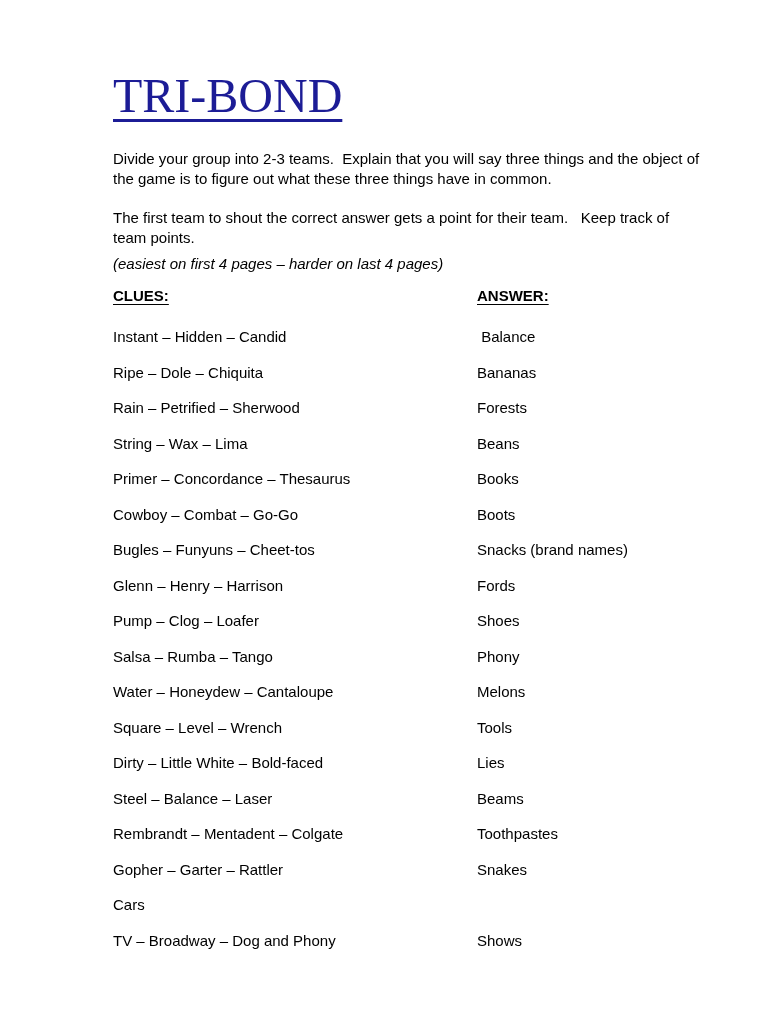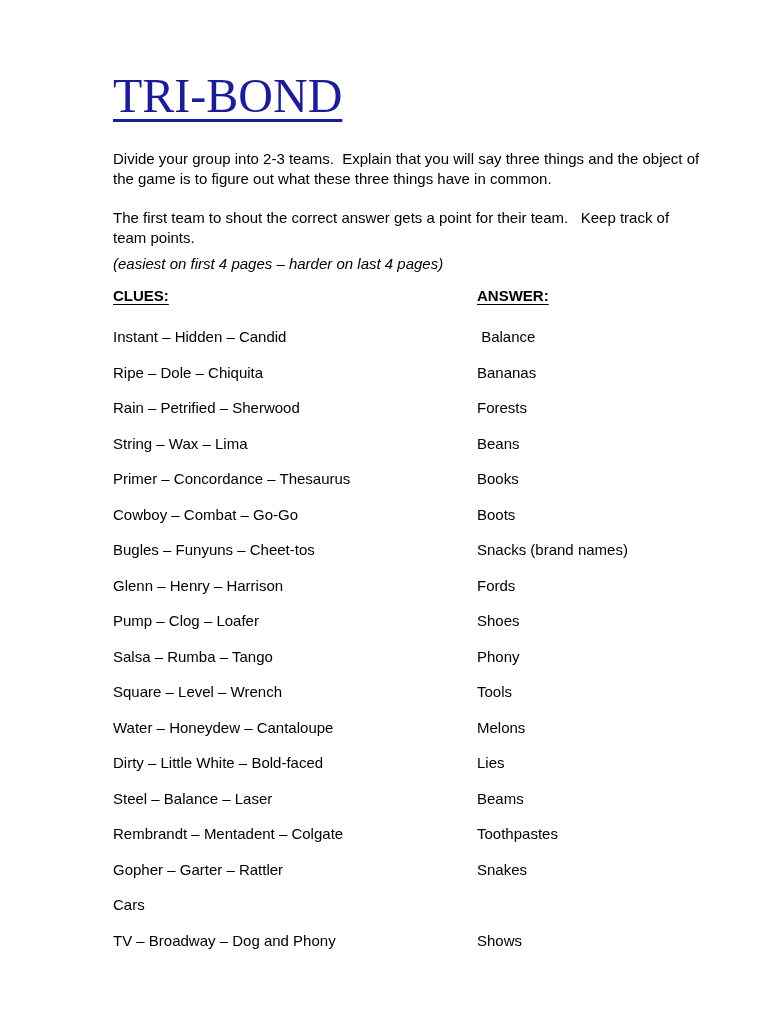--- a/index.html
+++ b/index.html
@@ -124,26 +124,26 @@
     </div>
     <div class="row">
       <div class="clue">Pump – Clog – Loafer</div>
       <div class="answer">Shoes</div>
     </div>
     <div class="row">
       <div class="clue">Salsa – Rumba – Tango</div>
       <div class="answer">Phony</div>
     </div>
     <div class="row">
+      <div class="clue">Water – Honeydew – Cantaloupe</div>
+      <div class="answer">Melons</div>
+    </div>
+    <div class="row">
       <div class="clue">Square – Level – Wrench</div>
       <div class="answer">Tools</div>
-    </div>
-    <div class="row">
-      <div class="clue">Water – Honeydew – Cantaloupe</div>
-      <div class="answer">Melons</div>
     </div>
     <div class="row">
       <div class="clue">Dirty – Little White – Bold-faced</div>
       <div class="answer">Lies</div>
     </div>
     <div class="row">
       <div class="clue">Steel – Balance – Laser</div>
       <div class="answer">Beams</div>
     </div>
     <div class="row">

